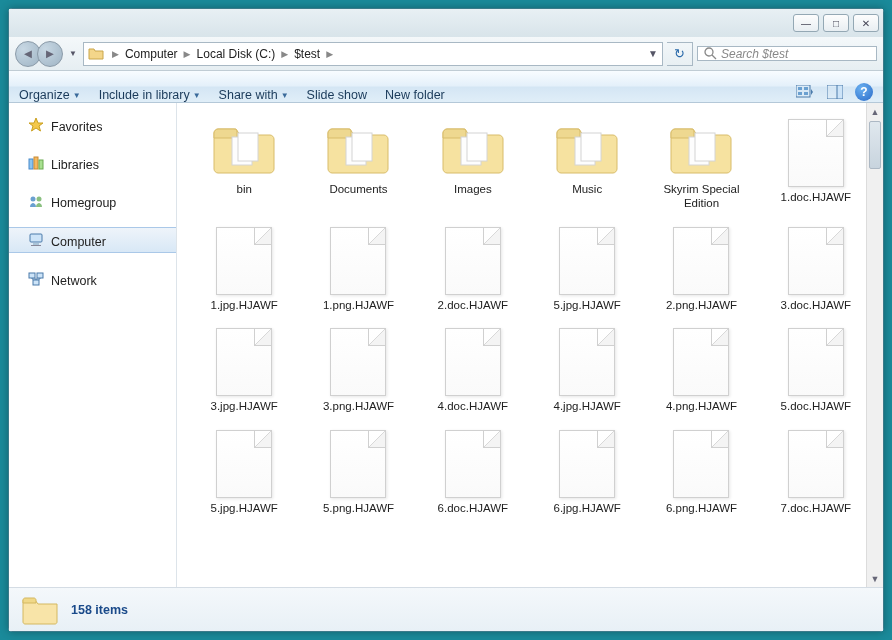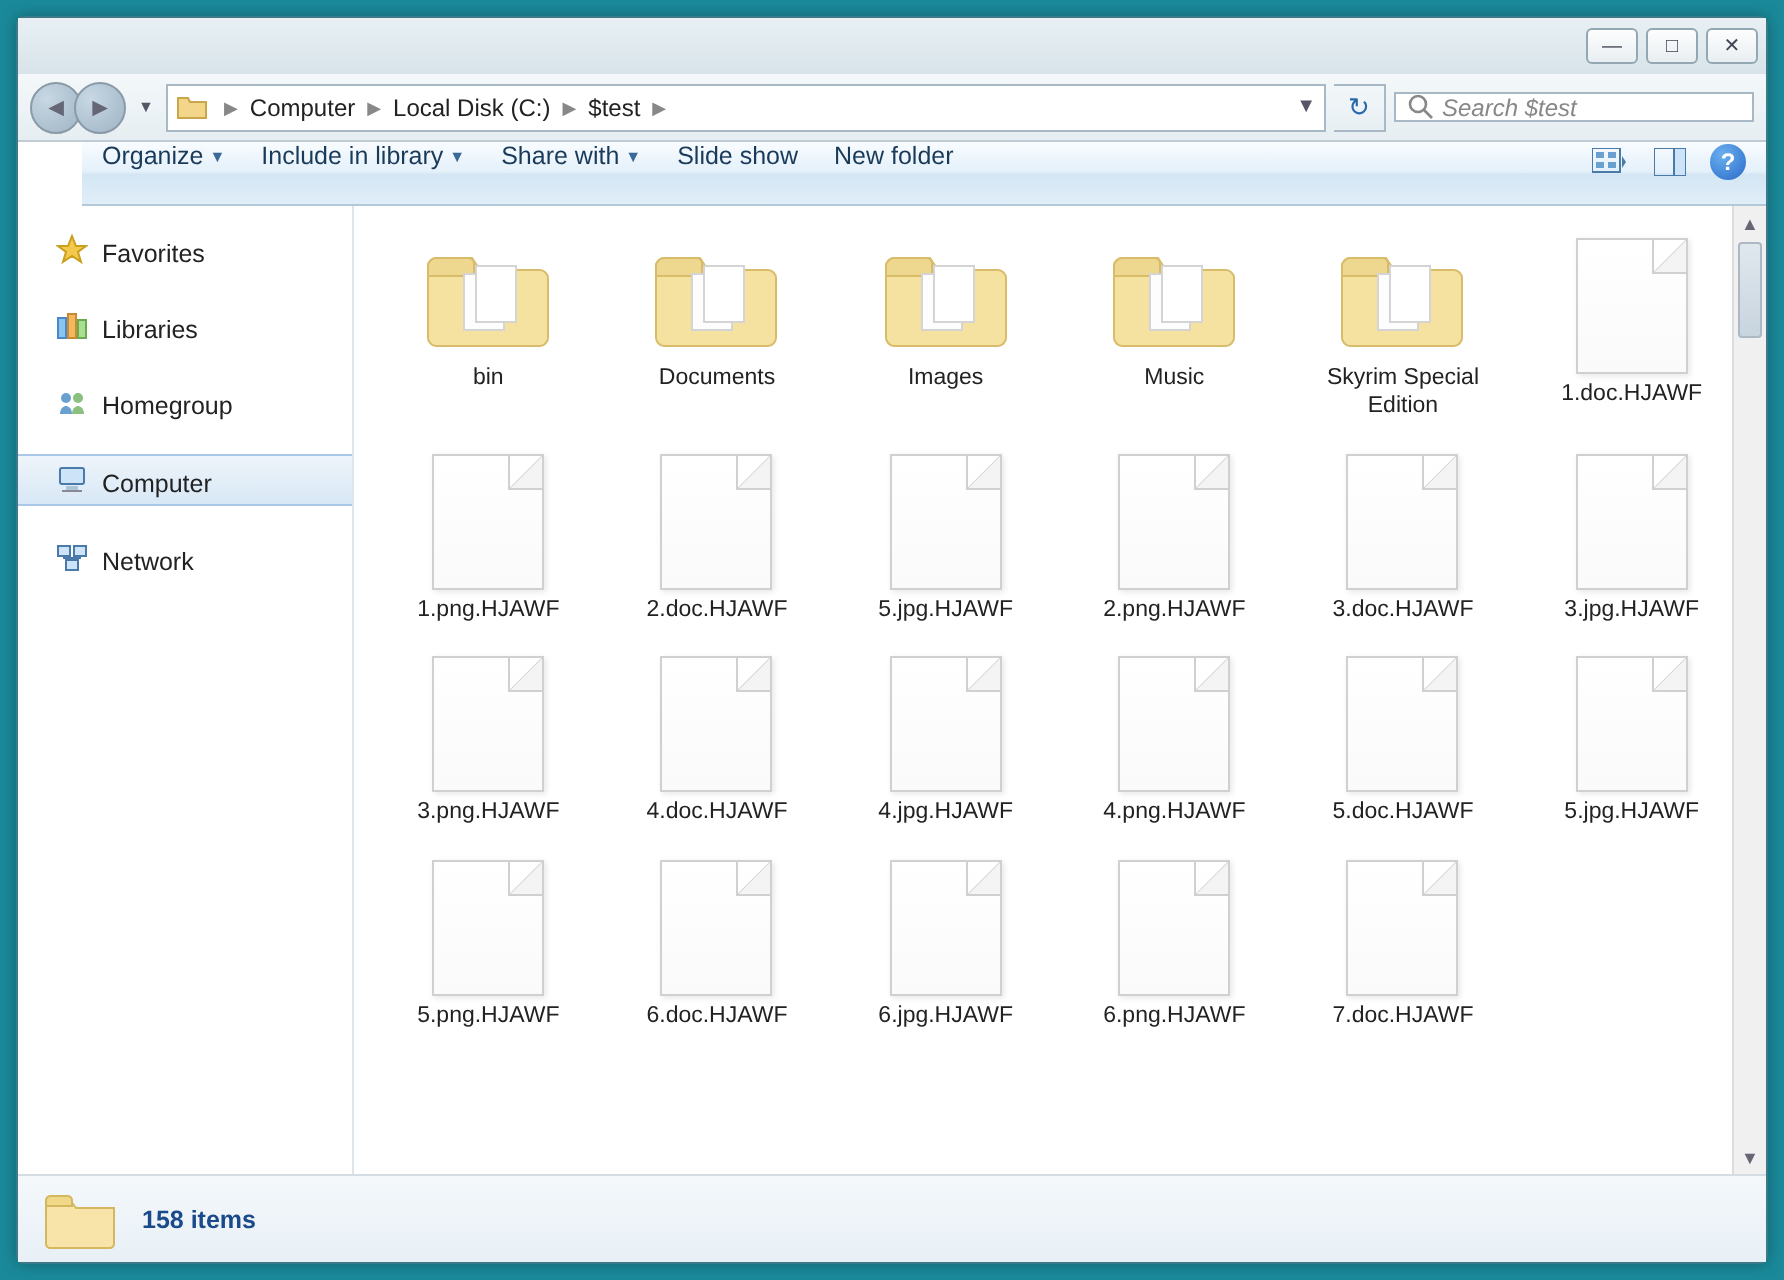--- a/index.html
+++ b/index.html
@@ -13,21 +13,21 @@
 .nav-arrow + .nav-arrow { margin-left: -4px; }
 .nav-drop { width: 12px; font-size: 8px; color: #556; text-align: center; }
 .address { flex: 1; height: 24px; border: 1px solid #a8b8c4; background: #fff; display: flex; align-items: center; padding: 0 4px; font-size: 12px; }
 .addr-icon { width: 16px; height: 16px; margin-right: 4px; }
 .sep { color: #888; padding: 0 4px; font-size: 9px; }
 .crumb { color: #222; padding: 0 2px; }
 .addr-end { margin-left: auto; display: flex; gap: 4px; color: #556; font-size: 10px; }
 .refresh { width: 26px; height: 24px; border: 1px solid #a8b8c4; border-left: none; display: flex; align-items: center; justify-content: center; color: #2a6aaa; font-size: 13px; }
 .search { width: 180px; height: 15px; border: 1px solid #a8b8c4; background: #fff; display: flex; align-items: center; padding: 0 6px; font-size: 12px; color: #888; font-style: italic; }
 .search svg { margin-right: 4px; }
-.toolbar { height: 32px; background: linear-gradient(#f8fcff, #e4f0fa 48%, #d4e6f4 52%, #e0eef8); border-bottom: 1px solid #b4c8d8; display: flex; align-items: flex-start; padding: 0 10px; gap: 18px; font-size: 12.5px; color: #1a3a5a; margin-left: 32px; }
+.toolbar { height: 32px; background: linear-gradient(#f8fcff, #e4f0fa 48%, #d4e6f4 52%, #e0eef8); border-bottom: 1px solid #b4c8d8; display: flex; align-items: flex-end; padding: 0 10px; gap: 18px; font-size: 12.5px; color: #1a3a5a; }
 .toolbar-item { display: flex; align-items: center; gap: 3px; cursor: default; }
 .toolbar-item .caret { font-size: 8px; color: #3a6a9a; }
 .toolbar-right { margin-left: auto; display: flex; align-items: center; gap: 10px; }
 .tb-icon { width: 20px; height: 20px; display: flex; align-items: center; justify-content: center; }
 .help { width: 18px; height: 18px; border-radius: 50%; background: radial-gradient(circle at 35% 30%, #6ab0f0, #2a6ac8); color: #fff; font-weight: bold; font-size: 12px; display: flex; align-items: center; justify-content: center; }
 .body { flex: 1; display: flex; overflow: hidden; }
 .sidebar { width: 168px; border-right: 1px solid #dde4ea; padding: 10px 0; font-size: 12.5px; background: #fff; }
 .side-item { display: flex; align-items: flex-end; gap: 6px; padding: 3px 10px 3px 18px; color: #222; }
 .side-item.selected { background: linear-gradient(#eef4fa, #d8e8f6); border: 1px solid #aac8e8; border-left: none; border-right: none; }
 .side-group { margin-bottom: 14px; }
@@ -249,20 +249,26 @@
           <div class="item">
             <div>
               <div class="file-thumb"></div>
             </div>
             <div class="item-label">1.doc.HJAWF</div>
           </div>
           <div class="item">
             <div>
               <div class="file-thumb"></div>
             </div>
+            <div class="item-label">1.jpg.HJAWF</div>
+          </div>
+          <div class="item">
+            <div>
+              <div class="file-thumb"></div>
+            </div>
             <div class="item-label">1.png.HJAWF</div>
           </div>
           <div class="item">
             <div>
               <div class="file-thumb"></div>
             </div>
             <div class="item-label">2.doc.HJAWF</div>
           </div>
           <div class="item">
             <div>

